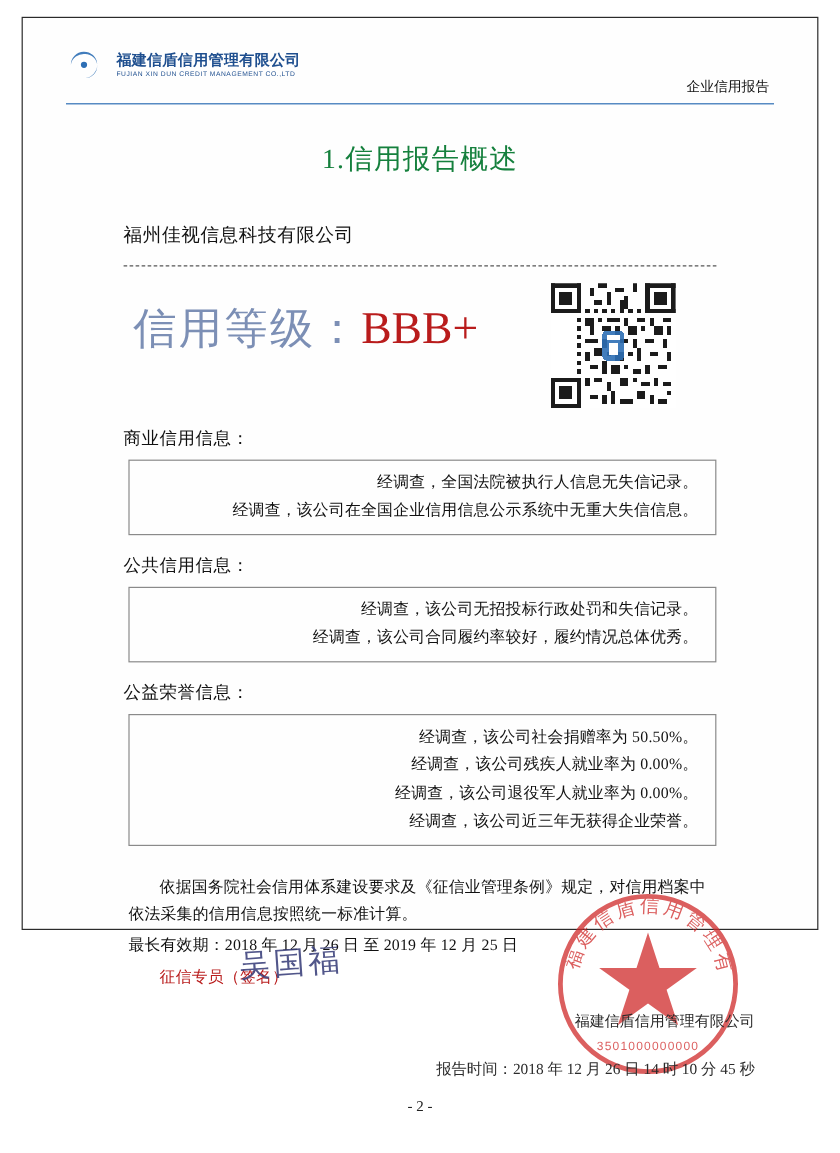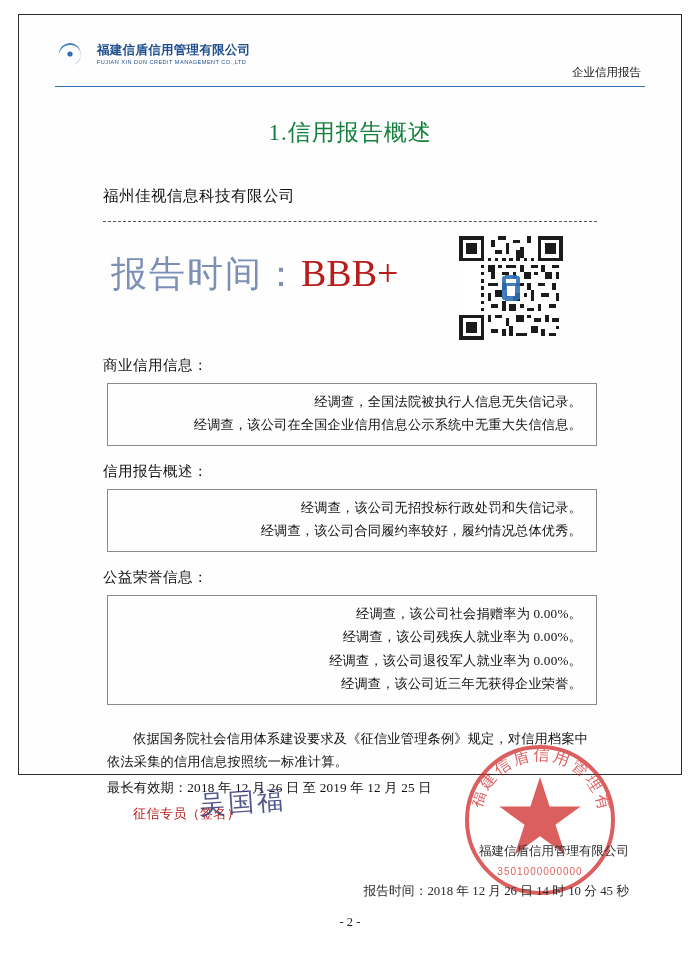--- a/index.html
+++ b/index.html
@@ -264,21 +264,21 @@
     </div>
     <div class="header-rule"></div>
 
     <div class="doc-title">1.信用报告概述</div>
 
     <div class="company-name">福州佳视信息科技有限公司</div>
     <div class="dashed-rule"></div>
 
     <div class="grade-row">
       <div class="grade-text">
-        <span>报告时间：</span><span class="grade-value">BBB+</span>
+        <span>信用等级：</span><span class="grade-value">BBB+</span>
       </div>
       <div class="qr">
         <svg width="104" height="104" viewBox="0 0 29 29" shape-rendering="crispEdges">
           <rect width="29" height="29" fill="#ffffff"></rect>
           <g fill="#1b1b1b">
 
             <rect x="0" y="0" width="7" height="1"></rect>
               <rect x="0" y="6" width="7" height="1"></rect>
             <rect x="0" y="0" width="1" height="7"></rect>
               <rect x="6" y="0" width="1" height="7"></rect>
@@ -384,31 +384,31 @@
 
     <div class="section">
       <div class="section-label">商业信用信息：</div>
       <div class="box">
         <p>经调查，全国法院被执行人信息无失信记录。</p>
         <p>经调查，该公司在全国企业信用信息公示系统中无重大失信信息。</p>
       </div>
     </div>
 
     <div class="section">
-      <div class="section-label">信用报告概述：</div>
+      <div class="section-label">公共信用信息：</div>
       <div class="box">
         <p>经调查，该公司无招投标行政处罚和失信记录。</p>
         <p>经调查，该公司合同履约率较好，履约情况总体优秀。</p>
       </div>
     </div>
 
     <div class="section">
       <div class="section-label">公益荣誉信息：</div>
       <div class="box">
-        <p>经调查，该公司社会捐赠率为 0.00%。</p>
+        <p>经调查，该公司社会捐赠率为 50.50%。</p>
         <p>经调查，该公司残疾人就业率为 0.00%。</p>
         <p>经调查，该公司退役军人就业率为 0.00%。</p>
         <p>经调查，该公司近三年无获得企业荣誉。</p>
       </div>
     </div>
 
     <div class="footnote">依据国务院社会信用体系建设要求及《征信业管理条例》规定，对信用档案中依法采集的信用信息按照统一标准计算。</div>
     <div class="valid-line">最长有效期：2018 年 12 月 26 日 至 2019 年 12 月 25 日</div>
     <div class="sign-line">征信专员（签名）</div>
 

